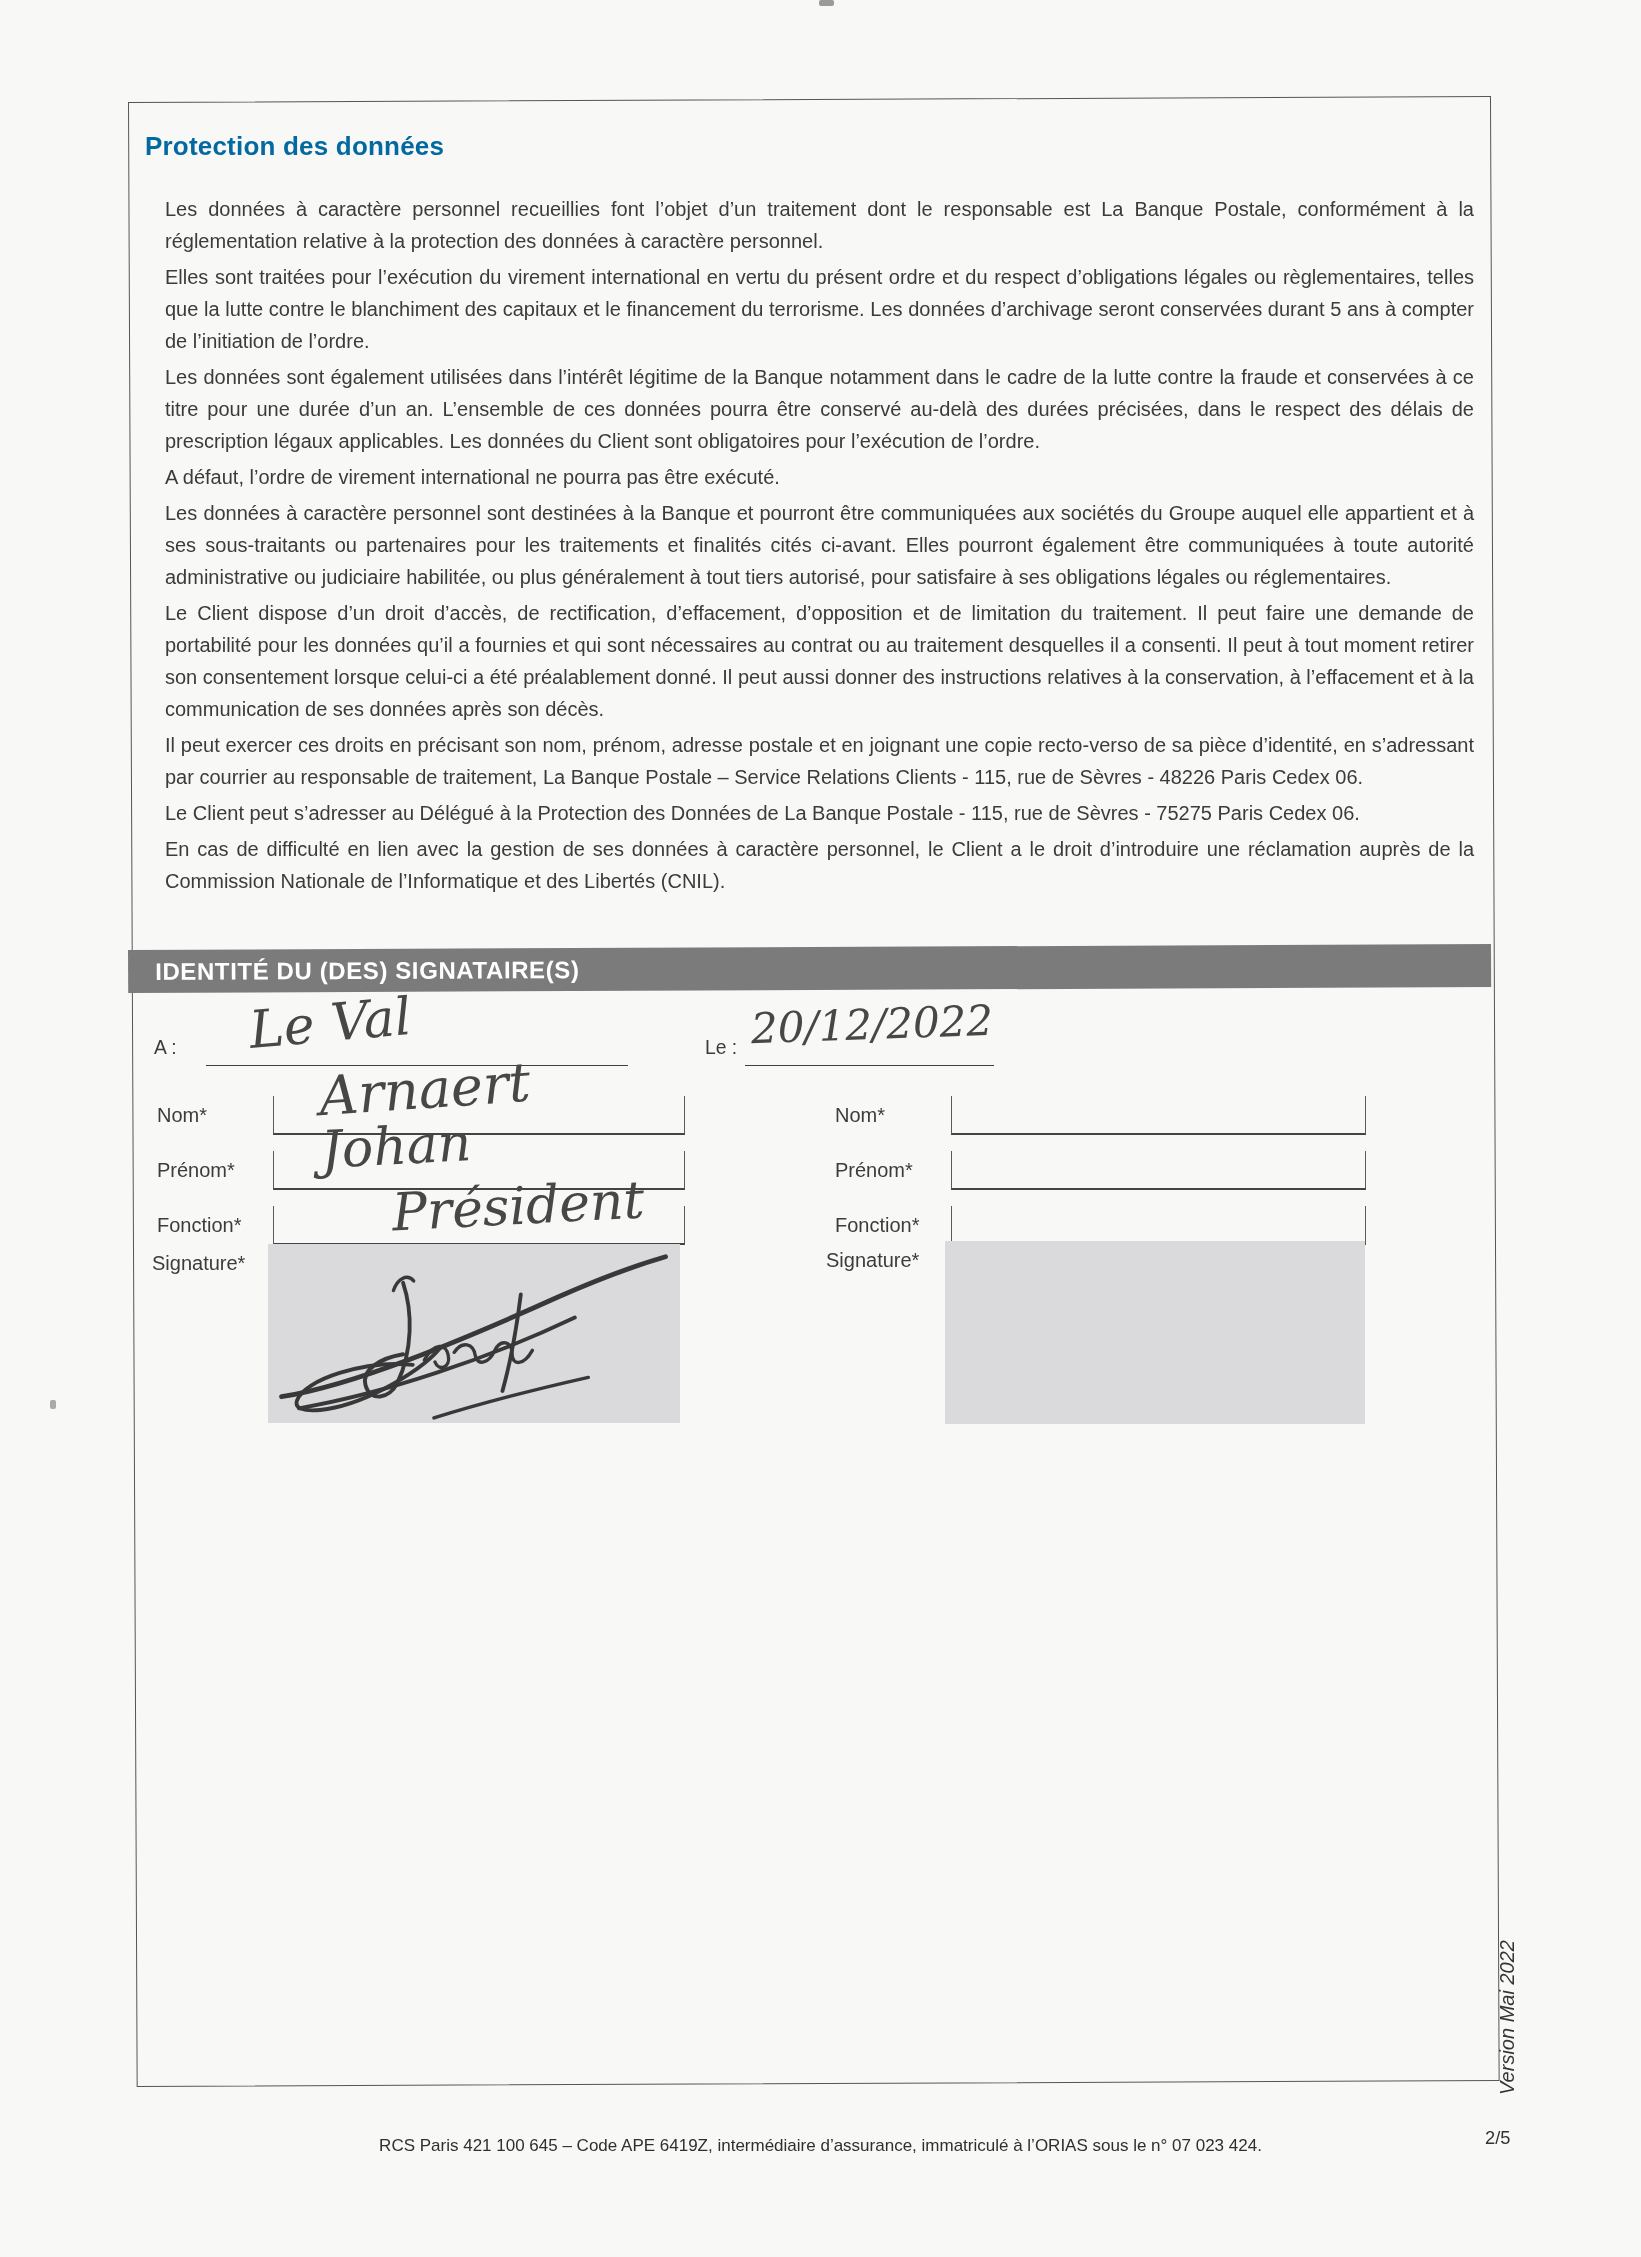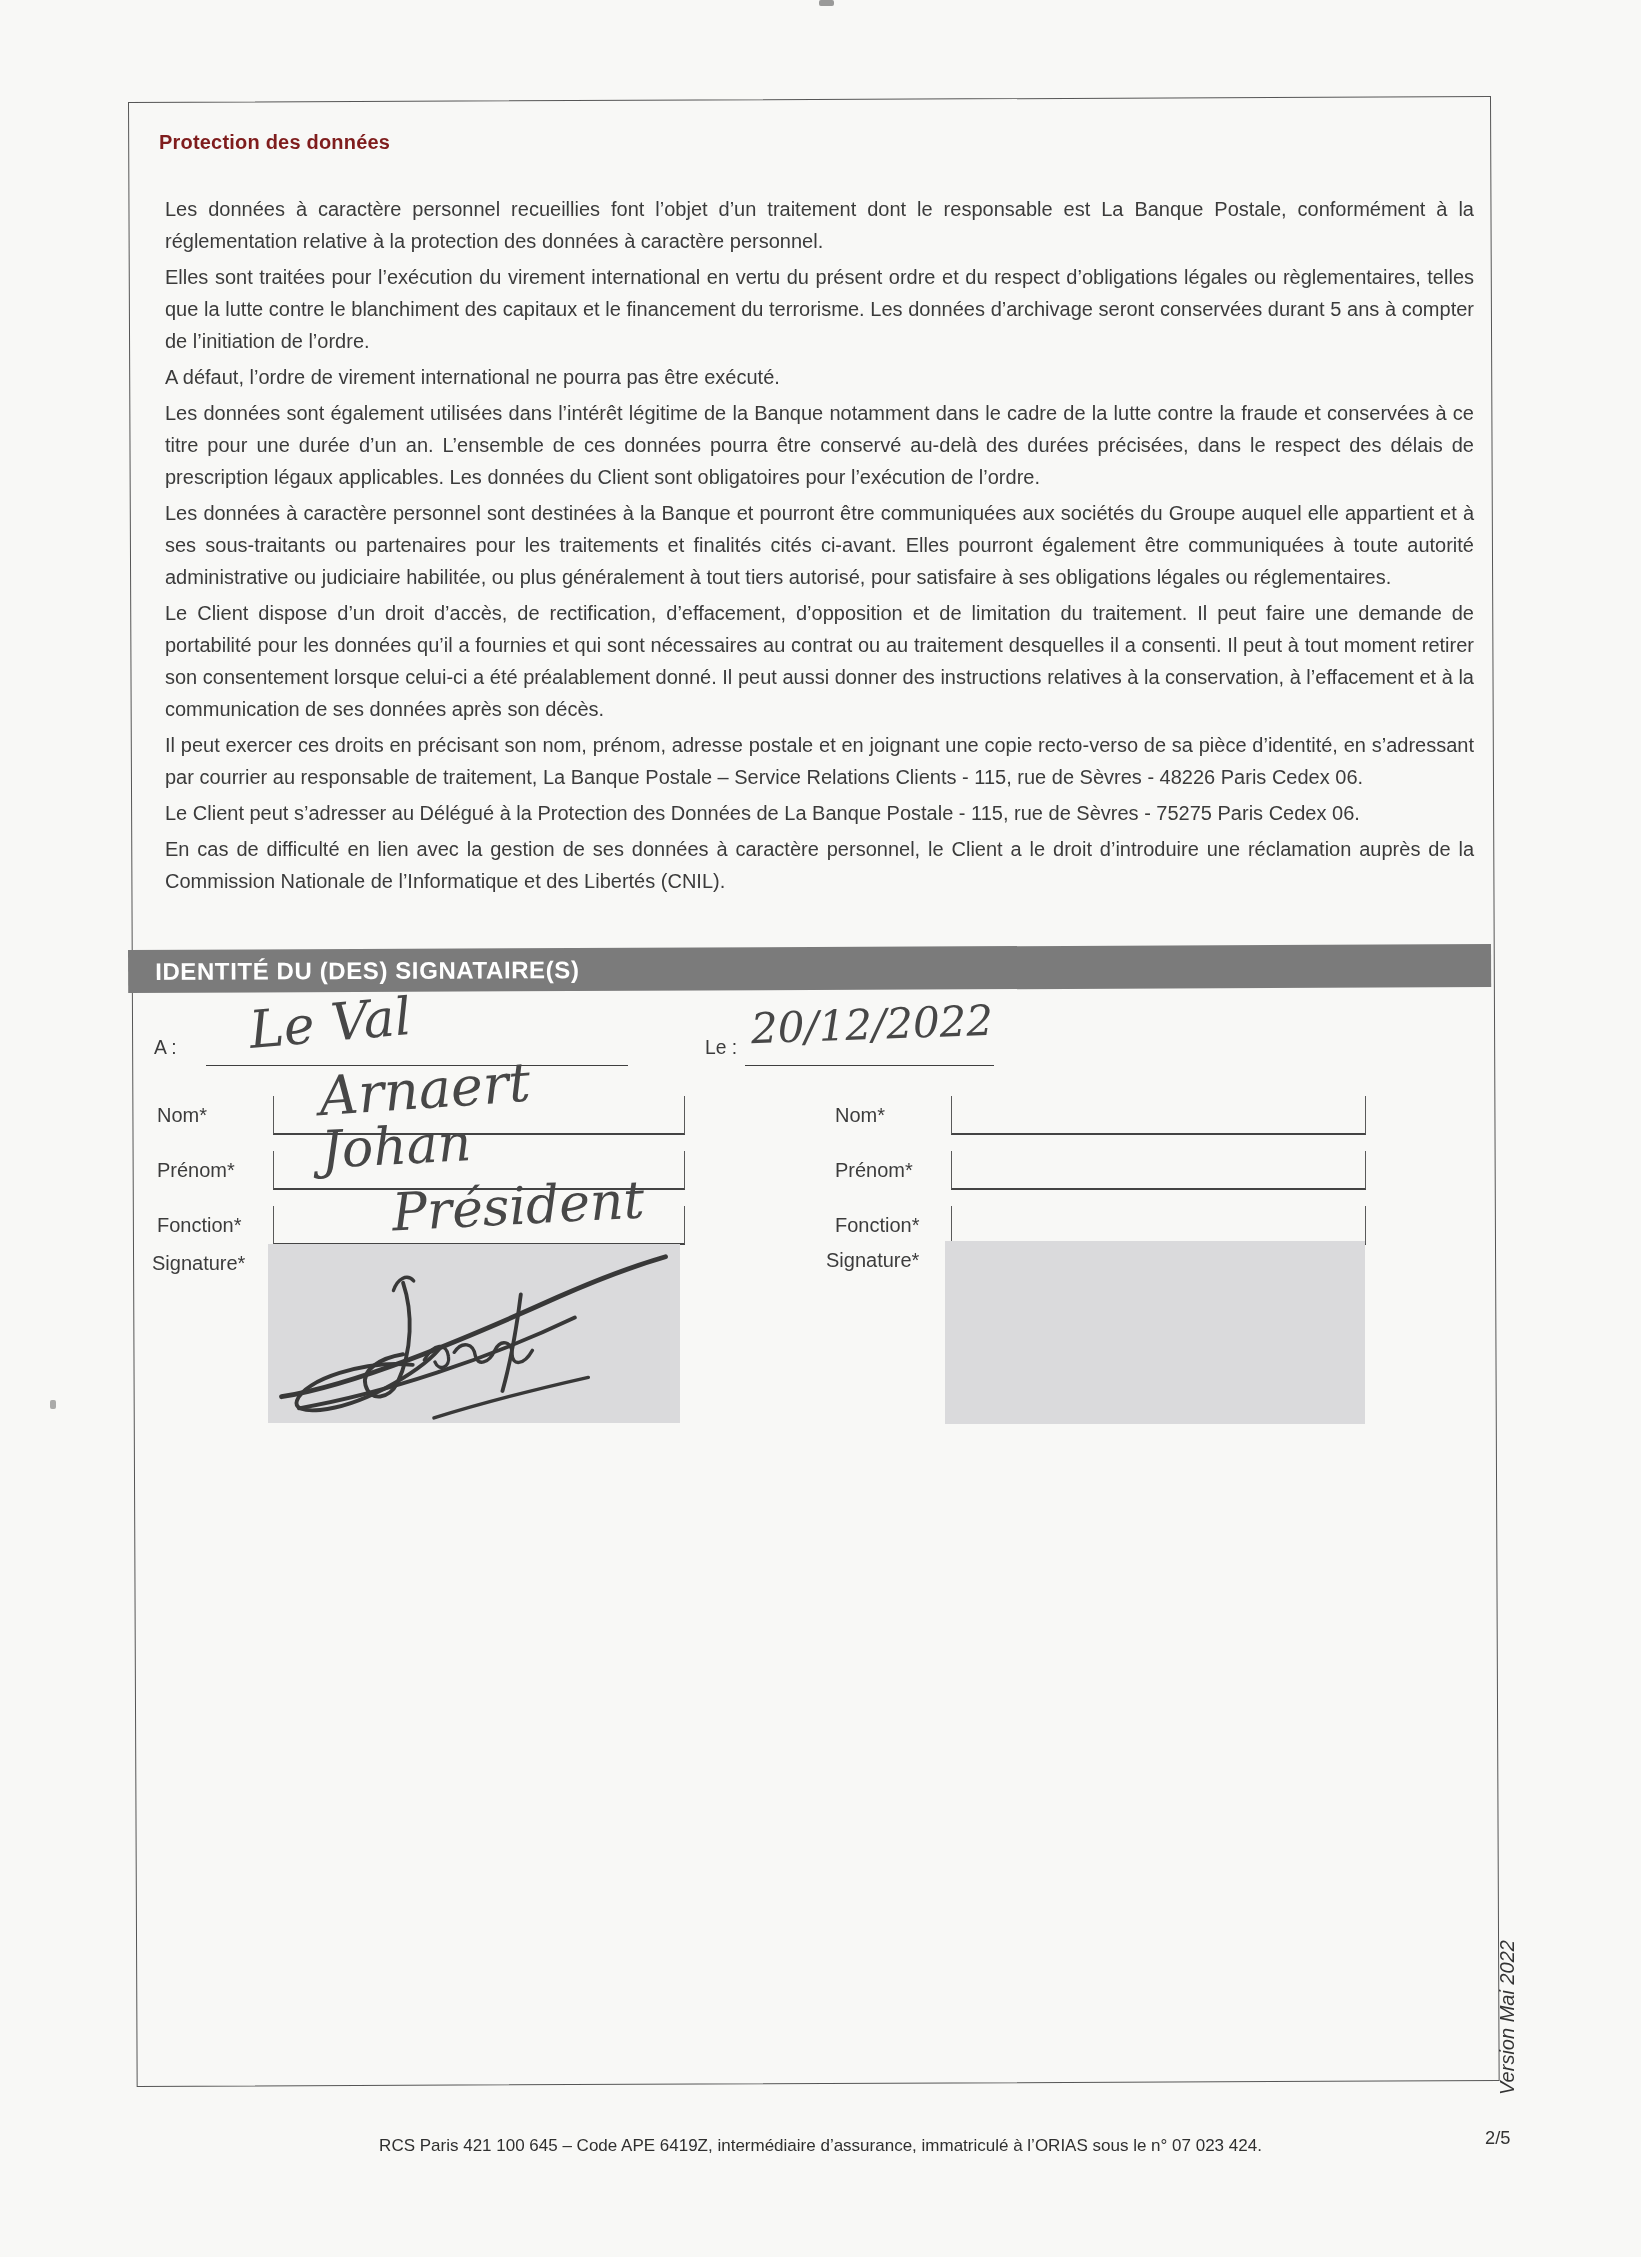--- a/index.html
+++ b/index.html
@@ -14,22 +14,22 @@
   
   .content-box {
     position:absolute; left:128px; top:102px;
     width:1361px; height:1983px;
     border:1.9px solid #565656;
     transform:rotate(-0.25deg);
     transform-origin:left top;
     background:transparent;
   }
   .heading {
-    position:absolute; left:159px; top:131px;
-    font-size:20px; font-weight:bold; color:#7f1d1d;
+    position:absolute; left:145px; top:131px;
+    font-size:26px; font-weight:bold; color:#0369a1;
     letter-spacing:0.2px;
   }
   .bodytext {
     position:absolute; left:161px; top:189px; width:1317px;
     font-size:20px; line-height:32px; text-align:justify; color:#3b3b3b;
   }
   .bodytext p { margin:4px; }
   .section-bar {
     position:absolute; left:128px; top:950px; width:1363px; height:43px;
     background:#7b7b7b;
@@ -77,22 +77,22 @@
 
 <div class="page">
 
   <div class="content-box"></div>
 
   <div class="heading">Protection des données</div>
 
   <div class="bodytext">
     <p>Les données à caractère personnel recueillies font l’objet d’un traitement dont le responsable est La Banque Postale, conformément à la réglementation relative à la protection des données à caractère personnel.</p>
     <p>Elles sont traitées pour l’exécution du virement international en vertu du présent ordre et du respect d’obligations légales ou règlementaires, telles que la lutte contre le blanchiment des capitaux et le financement du terrorisme. Les données d’archivage seront conservées durant 5 ans à compter de l’initiation de l’ordre.</p>
+    <p>Les données sont également utilisées dans l’intérêt légitime de la Banque notamment dans le cadre de la lutte contre la fraude et conservées à ce titre pour une durée d’un an. L’ensemble de ces données pourra être conservé au-delà des durées précisées, dans le respect des délais de prescription légaux applicables. Les données du Client sont obligatoires pour l’exécution de l’ordre.</p>
     <p>A défaut, l’ordre de virement international ne pourra pas être exécuté.</p>
-    <p>Les données sont également utilisées dans l’intérêt légitime de la Banque notamment dans le cadre de la lutte contre la fraude et conservées à ce titre pour une durée d’un an. L’ensemble de ces données pourra être conservé au-delà des durées précisées, dans le respect des délais de prescription légaux applicables. Les données du Client sont obligatoires pour l’exécution de l’ordre.</p>
     <p>Les données à caractère personnel sont destinées à la Banque et pourront être communiquées aux sociétés du Groupe auquel elle appartient et à ses sous-traitants ou partenaires pour les traitements et finalités cités ci-avant. Elles pourront également être communiquées à toute autorité administrative ou judiciaire habilitée, ou plus généralement à tout tiers autorisé, pour satisfaire à ses obligations légales ou réglementaires.</p>
     <p>Le Client dispose d’un droit d’accès, de rectification, d’effacement, d’opposition et de limitation du traitement. Il peut faire une demande de portabilité pour les données qu’il a fournies et qui sont nécessaires au contrat ou au traitement desquelles il a consenti. Il peut à tout moment retirer son consentement lorsque celui-ci a été préalablement donné. Il peut aussi donner des instructions relatives à la conservation, à l’effacement et à la communication de ses données après son décès.</p>
     <p>Il peut exercer ces droits en précisant son nom, prénom, adresse postale et en joignant une copie recto-verso de sa pièce d’identité, en s’adressant par courrier au responsable de traitement, La Banque Postale – Service Relations Clients - 115, rue de Sèvres - 48226 Paris Cedex 06.</p>
     <p>Le Client peut s’adresser au Délégué à la Protection des Données de La Banque Postale - 115, rue de Sèvres - 75275 Paris Cedex 06.</p>
     <p>En cas de difficulté en lien avec la gestion de ses données à caractère personnel, le Client a le droit d’introduire une réclamation auprès de la Commission Nationale de l’Informatique et des Libertés (CNIL).</p>
   </div>
 
   <div class="section-bar">
     <span>IDENTITÉ DU (DES) SIGNATAIRE(S)</span>
   </div>

